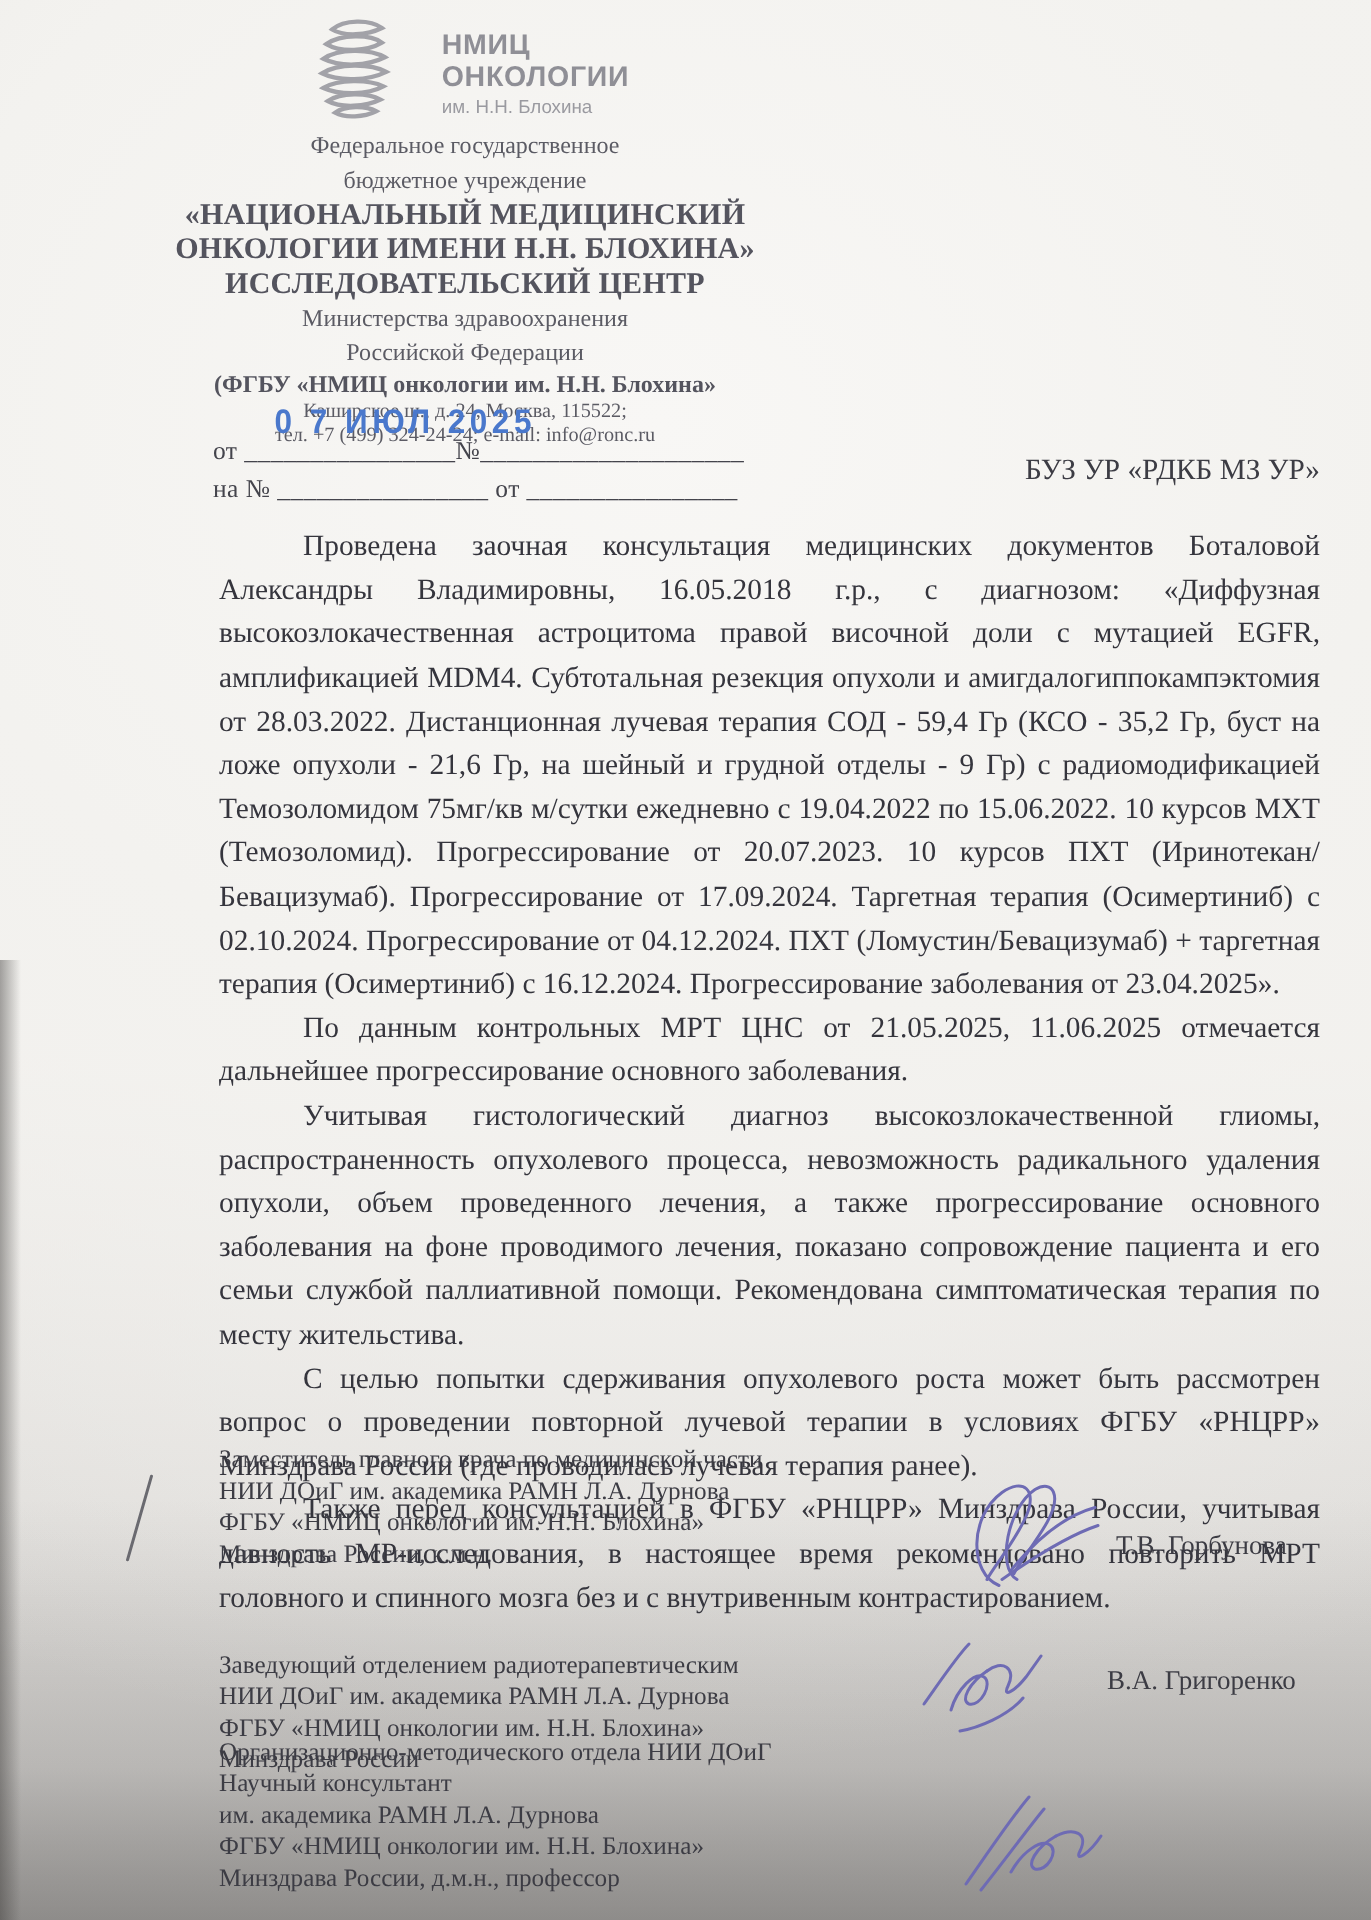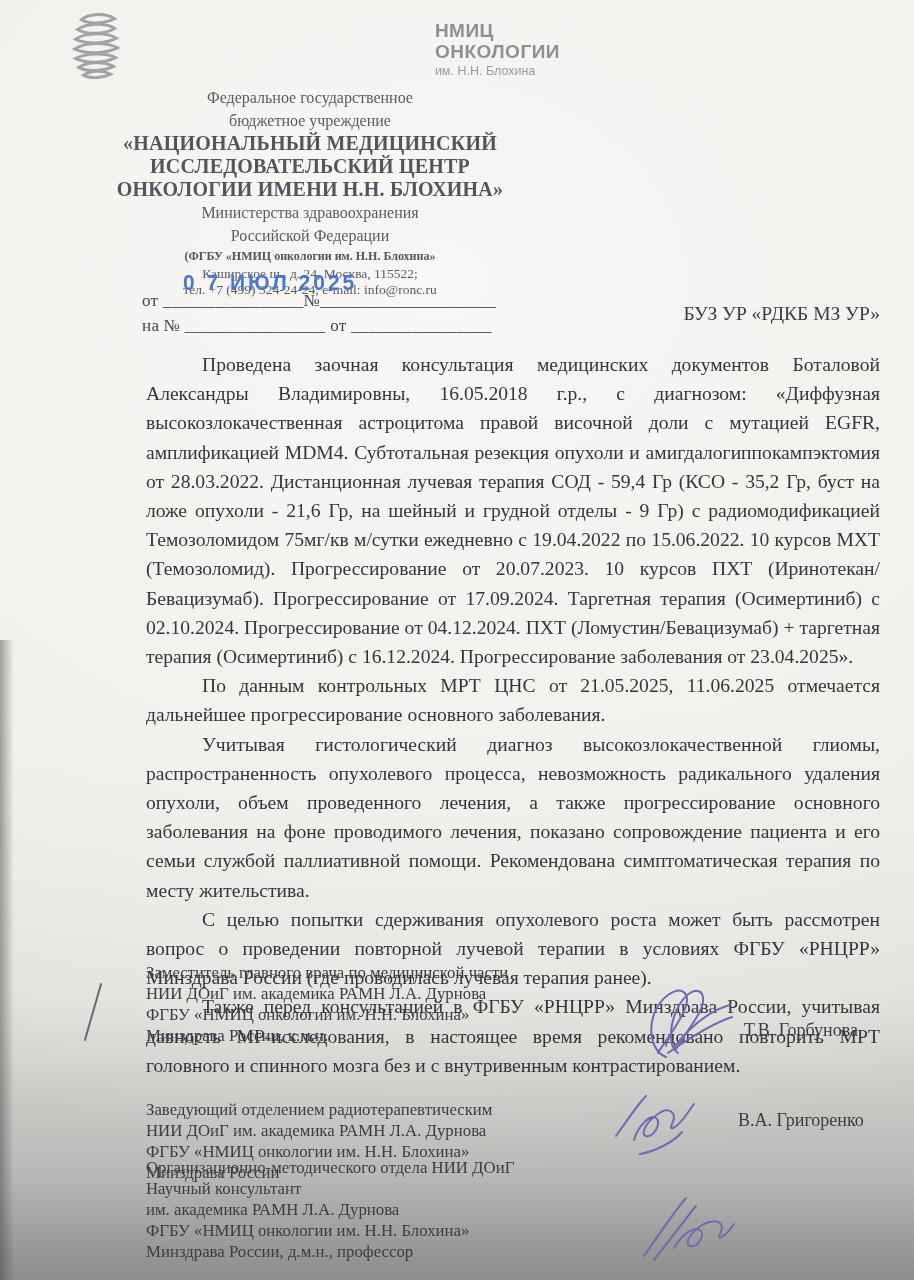--- a/index.html
+++ b/index.html
@@ -10,28 +10,28 @@
       linear-gradient(180deg, rgba(0,0,0,0) 78%, rgba(90,88,86,.18) 92%, rgba(70,68,66,.42) 100%),
       radial-gradient(ellipse 120% 70% at 48% 22%, #f8f7f5 0%, #f3f2ef 45%, rgba(0,0,0,0) 100%),
       linear-gradient(115deg, rgba(120,118,116,.10) 0%, rgba(0,0,0,0) 12%),
       linear-gradient(180deg, #f2f1ee 0%, #f1efec 55%, #dddbd8 82%, #c2c0be 100%);
     color:#3a3a41;}
   .page:after{content:"";position:absolute;left:0;top:640px;width:14px;height:640px;
     background:linear-gradient(90deg, rgba(60,58,56,.45), rgba(60,58,56,0));pointer-events:none;}
 
   
   .letterhead{position:absolute;left:60px;top:8px;width:500px;text-align:center;}
-  .logo-row{display:flex;justify-content:space-between;align-items:flex-start;gap:16px;margin-bottom:6px;}
+  .logo-row{display:flex;justify-content:center;align-items:flex-start;gap:16px;margin-bottom:6px;}
   .logo-mark{width:78px;height:72px;flex:0 0 auto;}
   .logo-text{text-align:left;font-family:"Liberation Sans", sans-serif;color:#8f8f96;padding-top:12px;}
   .logo-title{font-size:19px;font-weight:bold;line-height:21px;letter-spacing:.5px;}
   .logo-sub{font-size:12.5px;color:#9a9aa0;margin-top:2px;}
   .lh-line{font-size:16px;color:#5b5b64;line-height:23px;}
   .lh-bold{font-size:20px;font-weight:bold;color:#54545e;line-height:23px;letter-spacing:.2px;}
-  .lh-abbr{font-size:12px;font-weight:bold;color:#54545e;line-height:19px;}
+  .lh-abbr{font-size:16px;font-weight:bold;color:#54545e;line-height:19px;}
   .lh-small{font-size:13.5px;color:#5b5b64;line-height:16px;}
 
   
   .date-stamp{position:absolute;left:183px;top:270px;
     font-family:"Liberation Sans", sans-serif;font-weight:bold;font-size:21px;
     letter-spacing:3px;transform:scaleY(1.08);}
 
   
   .ref{position:absolute;left:142px;top:288px;font-size:17px;color:#44444c;line-height:25px;letter-spacing:.3px;}
   .recipient{position:absolute;right:34px;top:303px;font-size:19.5px;color:#3c3c44;}
@@ -68,22 +68,22 @@
       </svg>
       <div class="logo-text">
         <div class="logo-title">НМИЦ</div>
         <div class="logo-title">ОНКОЛОГИИ</div>
         <div class="logo-sub">им. Н.Н. Блохина</div>
       </div>
     </div>
     <div class="lh-line">Федеральное государственное</div>
     <div class="lh-line">бюджетное учреждение</div>
     <div class="lh-bold">«НАЦИОНАЛЬНЫЙ МЕДИЦИНСКИЙ</div>
+    <div class="lh-bold">ОНКОЛОГИИ ИМЕНИ Н.Н. БЛОХИНА»</div>
     <div class="lh-bold">ИССЛЕДОВАТЕЛЬСКИЙ ЦЕНТР</div>
-    <div class="lh-bold">ОНКОЛОГИИ ИМЕНИ Н.Н. БЛОХИНА»</div>
     <div class="lh-line">Министерства здравоохранения</div>
     <div class="lh-line">Российской Федерации</div>
     <div class="lh-abbr">(ФГБУ «НМИЦ онкологии им. Н.Н. Блохина»</div>
     <div class="lh-small">Каширское ш., д. 24, Москва, 115522;</div>
     <div class="lh-small">тел. +7 (499) 324-24-24; e-mail: info@ronc.ru</div>
   </div>
 
   <div class="date-stamp" style="color:#4a78cc">0 7 ИЮЛ 2025</div>
 
   <div class="ref">

